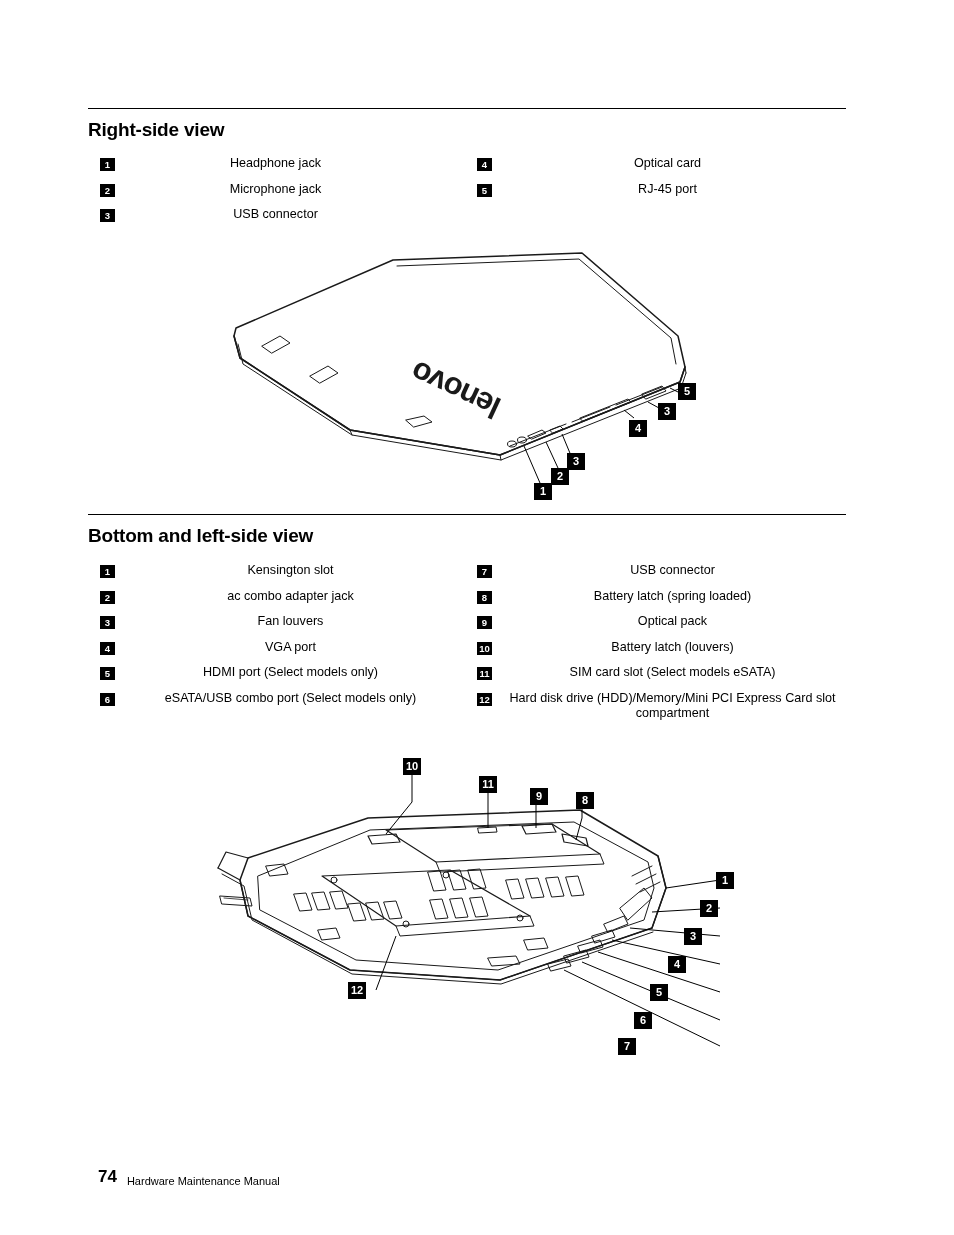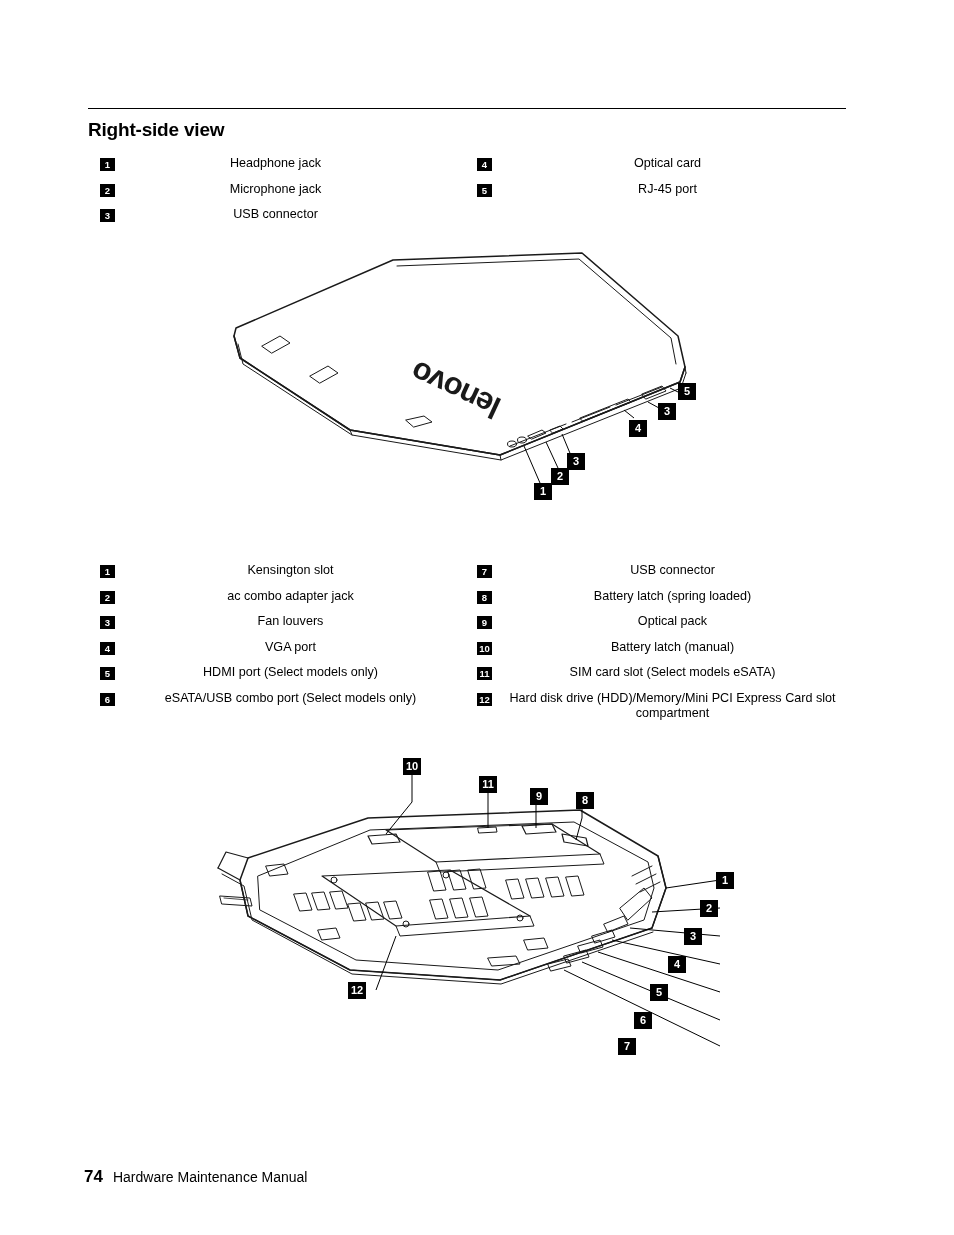--- a/index.html
+++ b/index.html
@@ -85,32 +85,32 @@
     padding: 2px 3px;
   }
 
   .figure {
     position: absolute;
   }
 
   
   .footer {
     position: absolute;
-    left: 84px;
+    left: 98px;
     bottom: 48px;
     display: flex;
-    align-items: center;
+    align-items: flex-end;
   }
   .footer-page {
     font-size: 17px;
     font-weight: bold;
     margin-right: 10px;
   }
   .footer-text {
-    font-size: 14px;
+    font-size: 11px;
   }
 </style>
 </head>
 <body>
 
 <div class="page">
 
   <div class="section" style="top:108px;">
     <div class="section-rule"></div>
     <h2 class="section-title">Right-side view</h2>
@@ -189,20 +189,24 @@
     </svg>
 
     <div class="callout" style="left:468px; top:143px;">5</div>
     <div class="callout" style="left:448px; top:163px;">3</div>
     <div class="callout" style="left:419px; top:180px;">4</div>
     <div class="callout" style="left:357px; top:213px;">3</div>
     <div class="callout" style="left:341px; top:228px;">2</div>
     <div class="callout" style="left:324px; top:243px;">1</div>
   </div>
 
+  <div class="section" style="top:514px;">
+    <div class="section-rule"></div>
+    <h2 class="section-title">Bottom and left-side view</h2>
+  </div>
 
   <div class="legend" style="left:100px; top:563px; width:360px;">
     <div class="legend-row">
       <span class="num">1</span>
       <span class="legend-text">Kensington slot</span>
     </div>
     <div class="legend-row">
       <span class="num">2</span>
       <span class="legend-text">ac combo adapter jack</span>
     </div>
@@ -232,21 +236,21 @@
     <div class="legend-row">
       <span class="num">8</span>
       <span class="legend-text">Battery latch (spring loaded)</span>
     </div>
     <div class="legend-row">
       <span class="num">9</span>
       <span class="legend-text">Optical pack</span>
     </div>
     <div class="legend-row">
       <span class="num">10</span>
-      <span class="legend-text">Battery latch (manual)</span>
+      <span class="legend-text">Battery latch (louvers)</span>
     </div>
     <div class="legend-row">
       <span class="num">11</span>
       <span class="legend-text">SIM card slot (Select models eSATA)</span>
     </div>
     <div class="legend-row">
       <span class="num">12</span>
       <span class="legend-text">Hard disk drive (HDD)/Memory/Mini PCI Express Card slot compartment</span>
     </div>
   </div>

